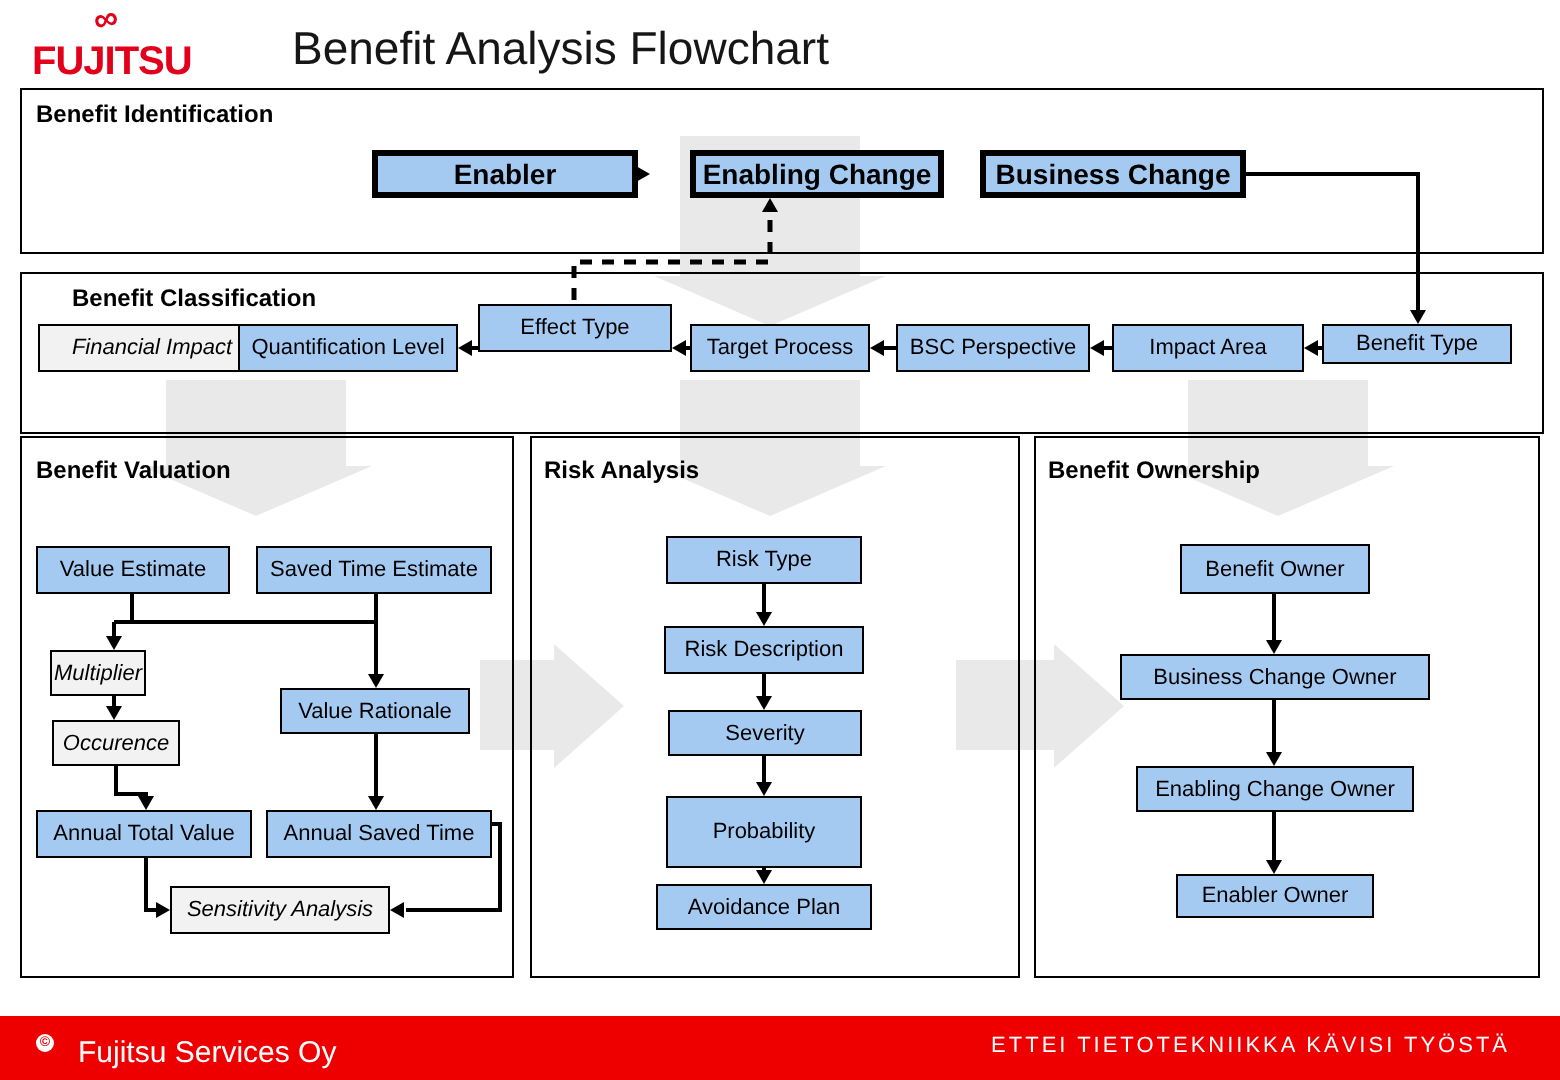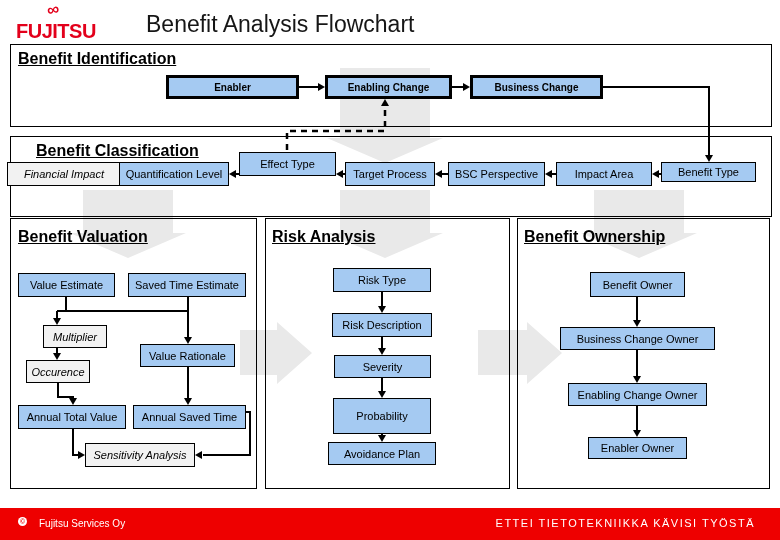--- a/index.html
+++ b/index.html
@@ -5,28 +5,28 @@
   html,body{margin:0;padding:0;background:#fff;}
   .slide{position:relative;width:780px;height:540px;background:#fff;overflow:hidden;
          font-family:"Liberation Sans",sans-serif;color:#000;}
   .layer{position:absolute;left:0;top:0;pointer-events:none;}
   .logo{position:absolute;left:16px;top:20px;font-size:20px;font-weight:bold;
         letter-spacing:-0.5px;color:#e3001b;}
   .logo-inf{position:absolute;left:47px;top:0px;font-size:17px;font-weight:bold;color:#e3001b;
         transform:rotate(-12deg);}
   .title{position:absolute;left:146px;top:11px;font-size:23px;color:#161616;}
   .section{position:absolute;border:1px solid #000;background:transparent;}
-  .sec-label{position:absolute;font-size:16px;font-weight:bold;white-space:nowrap;text-decoration:underline;}
+  .sec-label{position:absolute;font-size:12px;font-weight:bold;white-space:nowrap;}
   .fbox{position:absolute;box-sizing:border-box;border:1px solid #000;background:#a5caf2;
         display:flex;align-items:center;justify-content:center;font-size:11px;
         white-space:nowrap;overflow:hidden;}
-  .fbox.bold{font-weight:bold;font-size:10px;border-width:3px;}
+  .fbox.bold{font-weight:bold;font-size:14px;border-width:3px;margin-left:20px;}
   .fbox.plain{background:#f2f2f2;font-style:italic;}
   .footer{position:absolute;left:0;top:508px;width:780px;height:32px;background:#ee0000;}
-  .footer .copy{position:absolute;left:29px;top:10px;font-size:10px;color:#fff;padding-left:10px;}
+  .footer .copy{position:absolute;left:29px;top:10px;font-size:15px;color:#fff;padding-left:10px;}
   .footer .cicon{position:absolute;left:18px;top:9px;width:9px;height:9px;border-radius:50%;
         background:#fff;color:#ee0000;font-size:7px;line-height:9px;text-align:center;
         font-weight:bold;}
   .footer .slogan{position:absolute;right:25px;top:9px;font-size:11px;color:#fff;
         letter-spacing:1.5px;}
 </style>
 </head>
 <body>
 
 <div class="slide">
@@ -112,31 +112,31 @@
       <polygon points="637,327 633,320 641,320"></polygon>
       <polygon points="637,383 633,376 641,376"></polygon>
       <polygon points="637,437 633,430 641,430"></polygon>
     </g>
   </svg>
 
   <div class="fbox bold" style="left:166px;top:75px;width:133px;height:24px">Enabler</div>
   <div class="fbox bold" style="left:325px;top:75px;width:127px;height:24px">Enabling Change</div>
   <div class="fbox bold" style="left:470px;top:75px;width:133px;height:24px">Business Change</div>
 
-  <div class="fbox plain" style="left:7px;top:162px;width:114px;height:24px">Financial Impact</div>
+  <div class="fbox plain" style="left:19px;top:162px;width:114px;height:24px">Financial Impact</div>
   <div class="fbox" style="left:119px;top:162px;width:110px;height:24px">Quantification Level</div>
   <div class="fbox" style="left:239px;top:152px;width:97px;height:24px">Effect Type</div>
   <div class="fbox" style="left:345px;top:162px;width:90px;height:24px">Target Process</div>
   <div class="fbox" style="left:448px;top:162px;width:97px;height:24px">BSC Perspective</div>
   <div class="fbox" style="left:556px;top:162px;width:96px;height:24px">Impact Area</div>
   <div class="fbox" style="left:661px;top:162px;width:95px;height:20px">Benefit Type</div>
 
   <div class="fbox" style="left:18px;top:273px;width:97px;height:24px">Value Estimate</div>
   <div class="fbox" style="left:128px;top:273px;width:118px;height:24px">Saved Time Estimate</div>
-  <div class="fbox plain" style="left:43px;top:325px;width:64px;height:23px">Multiplier</div>
+  <div class="fbox plain" style="left:25px;top:325px;width:48px;height:23px">Multiplier</div>
   <div class="fbox" style="left:140px;top:344px;width:95px;height:23px">Value Rationale</div>
   <div class="fbox plain" style="left:26px;top:360px;width:64px;height:23px">Occurence</div>
   <div class="fbox" style="left:18px;top:405px;width:108px;height:24px">Annual Total Value</div>
   <div class="fbox" style="left:133px;top:405px;width:113px;height:24px">Annual Saved Time</div>
   <div class="fbox plain" style="left:85px;top:443px;width:110px;height:24px">Sensitivity Analysis</div>
 
   <div class="fbox" style="left:333px;top:268px;width:98px;height:24px">Risk Type</div>
   <div class="fbox" style="left:332px;top:313px;width:100px;height:24px">Risk Description</div>
   <div class="fbox" style="left:334px;top:355px;width:97px;height:23px">Severity</div>
   <div class="fbox" style="left:333px;top:398px;width:98px;height:36px">Probability</div>

